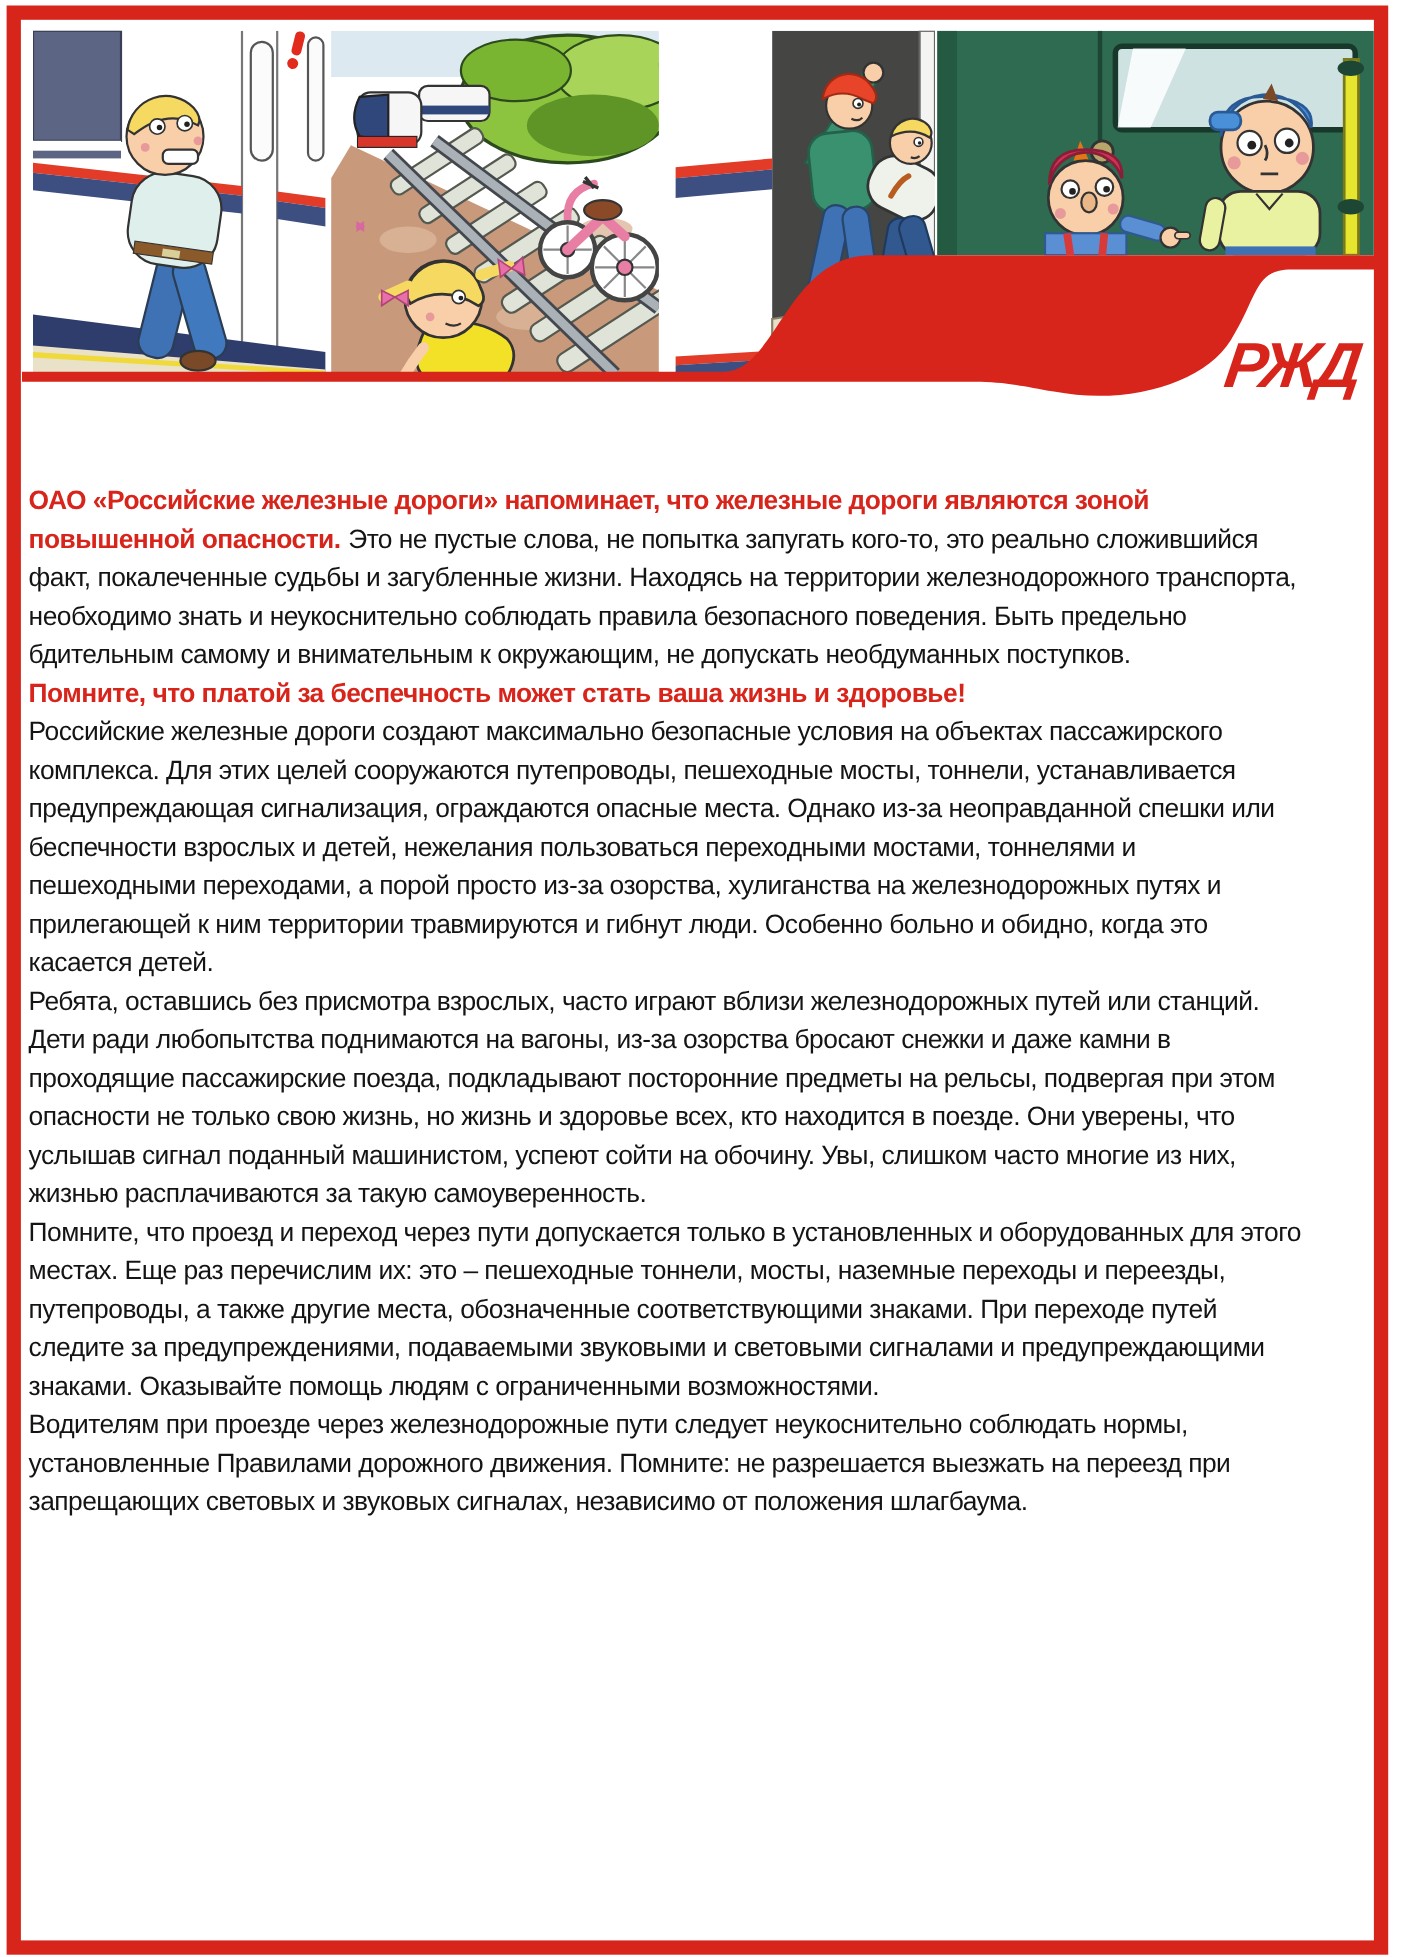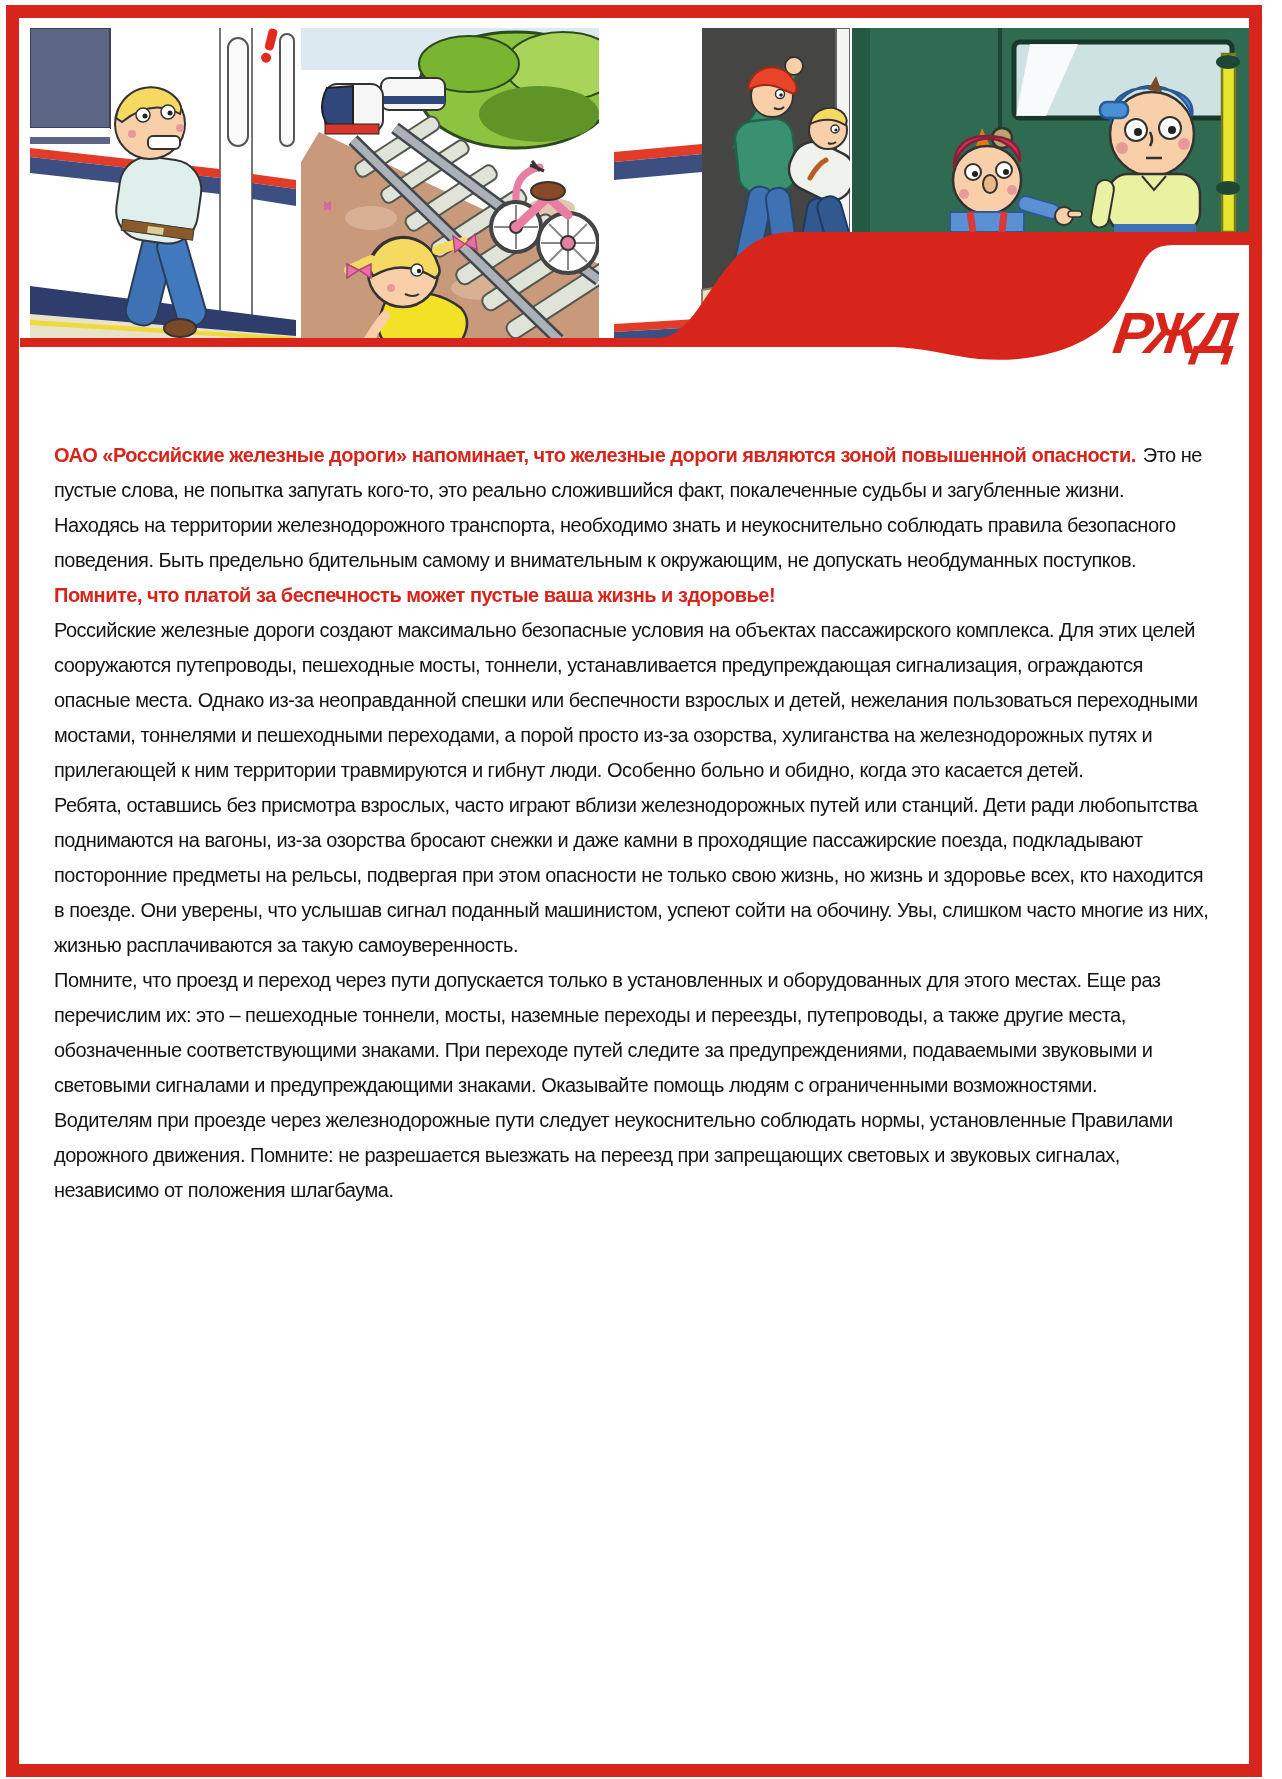--- a/index.html
+++ b/index.html
@@ -14,22 +14,22 @@
   .panel{position:absolute;top:28px;z-index:2;background:#ffffff;}
   .panel svg{display:block;}
   .ribbon{position:absolute;left:20px;top:225px;width:1236px;height:160px;z-index:4;}
   .logo{position:absolute;left:1098px;top:297px;width:152px;height:72px;z-index:5;
         display:flex;align-items:center;justify-content:center;}
   .logo span{font-weight:bold;font-style:italic;font-size:58px;line-height:72px;
         color:var(--red);transform:skewX(-8deg);letter-spacing:-4px;white-space:nowrap;}
   .title{position:absolute;left:40px;top:368px;width:1120px;z-index:5;
         text-align:center;font-size:34px;line-height:40px;font-weight:bold;
         color:var(--red);letter-spacing:-0.3px;}
-  .content{position:absolute;left:54px;top:438px;width:1158px;z-index:3;
-        font-size:20px;line-height:35px;color:var(--ink);letter-spacing:-0.5px;}
+  .content{position:absolute;left:26px;top:438px;width:1158px;z-index:3;
+        font-size:24px;line-height:35px;color:var(--ink);letter-spacing:-0.5px;}
   .content p{margin:0;padding:0;}
   .red-bold{color:var(--red);font-weight:bold;}
   .seg-rest{margin-left:7px;}
 </style>
 </head>
 <body>
 
 <div class="page">
 
   <div class="frame"></div>
@@ -311,20 +311,20 @@
 
   <div class="logo">
     <span>РЖД</span>
   </div>
 
 
   <div class="content">
     <p class="para">
       <span class="red-bold">ОАО «Российские железные дороги» напоминает, что железные дороги являются зоной повышенной опасности.</span><span class="seg-rest">Это не пустые слова, не попытка запугать кого-то, это реально сложившийся факт, покалеченные судьбы и загубленные жизни. Находясь на территории железнодорожного транспорта, необходимо знать и неукоснительно соблюдать правила безопасного поведения. Быть предельно бдительным самому и внимательным к окружающим, не допускать необдуманных поступков.</span>
     </p>
-    <p class="para red-bold">Помните, что платой за беспечность может пустые ваша жизнь и здоровье!</p>
+    <p class="para red-bold">Помните, что платой за беспечность может стать ваша жизнь и здоровье!</p>
     <p class="para">Российские железные дороги создают максимально безопасные условия на объектах пассажирского комплекса. Для этих целей сооружаются путепроводы, пешеходные мосты, тоннели, устанавливается предупреждающая сигнализация, ограждаются опасные места. Однако из-за неоправданной спешки или беспечности взрослых и детей, нежелания пользоваться переходными мостами, тоннелями и пешеходными переходами, а порой просто из-за озорства, хулиганства на железнодорожных путях и прилегающей к ним территории травмируются и гибнут люди. Особенно больно и обидно, когда это касается детей.</p>
     <p class="para">Ребята, оставшись без присмотра взрослых, часто играют вблизи железнодорожных путей или станций. Дети ради любопытства поднимаются на вагоны, из-за озорства бросают снежки и даже камни в проходящие пассажирские поезда, подкладывают посторонние предметы на рельсы, подвергая при этом опасности не только свою жизнь, но жизнь и здоровье всех, кто находится в поезде. Они уверены, что услышав сигнал поданный машинистом, успеют сойти на обочину. Увы, слишком часто многие из них, жизнью расплачиваются за такую самоуверенность.</p>
     <p class="para">Помните, что проезд и переход через пути допускается только в установленных и оборудованных для этого местах. Еще раз перечислим их: это – пешеходные тоннели, мосты, наземные переходы и переезды, путепроводы, а также другие места, обозначенные соответствующими знаками. При переходе путей следите за предупреждениями, подаваемыми звуковыми и световыми сигналами и предупреждающими знаками. Оказывайте помощь людям с ограниченными возможностями.</p>
     <p class="para">Водителям при проезде через железнодорожные пути следует неукоснительно соблюдать нормы, установленные Правилами дорожного движения. Помните: не разрешается выезжать на переезд при запрещающих световых и звуковых сигналах, независимо от положения шлагбаума.</p>
   </div>
 
 </div>
 
 </body></html>

